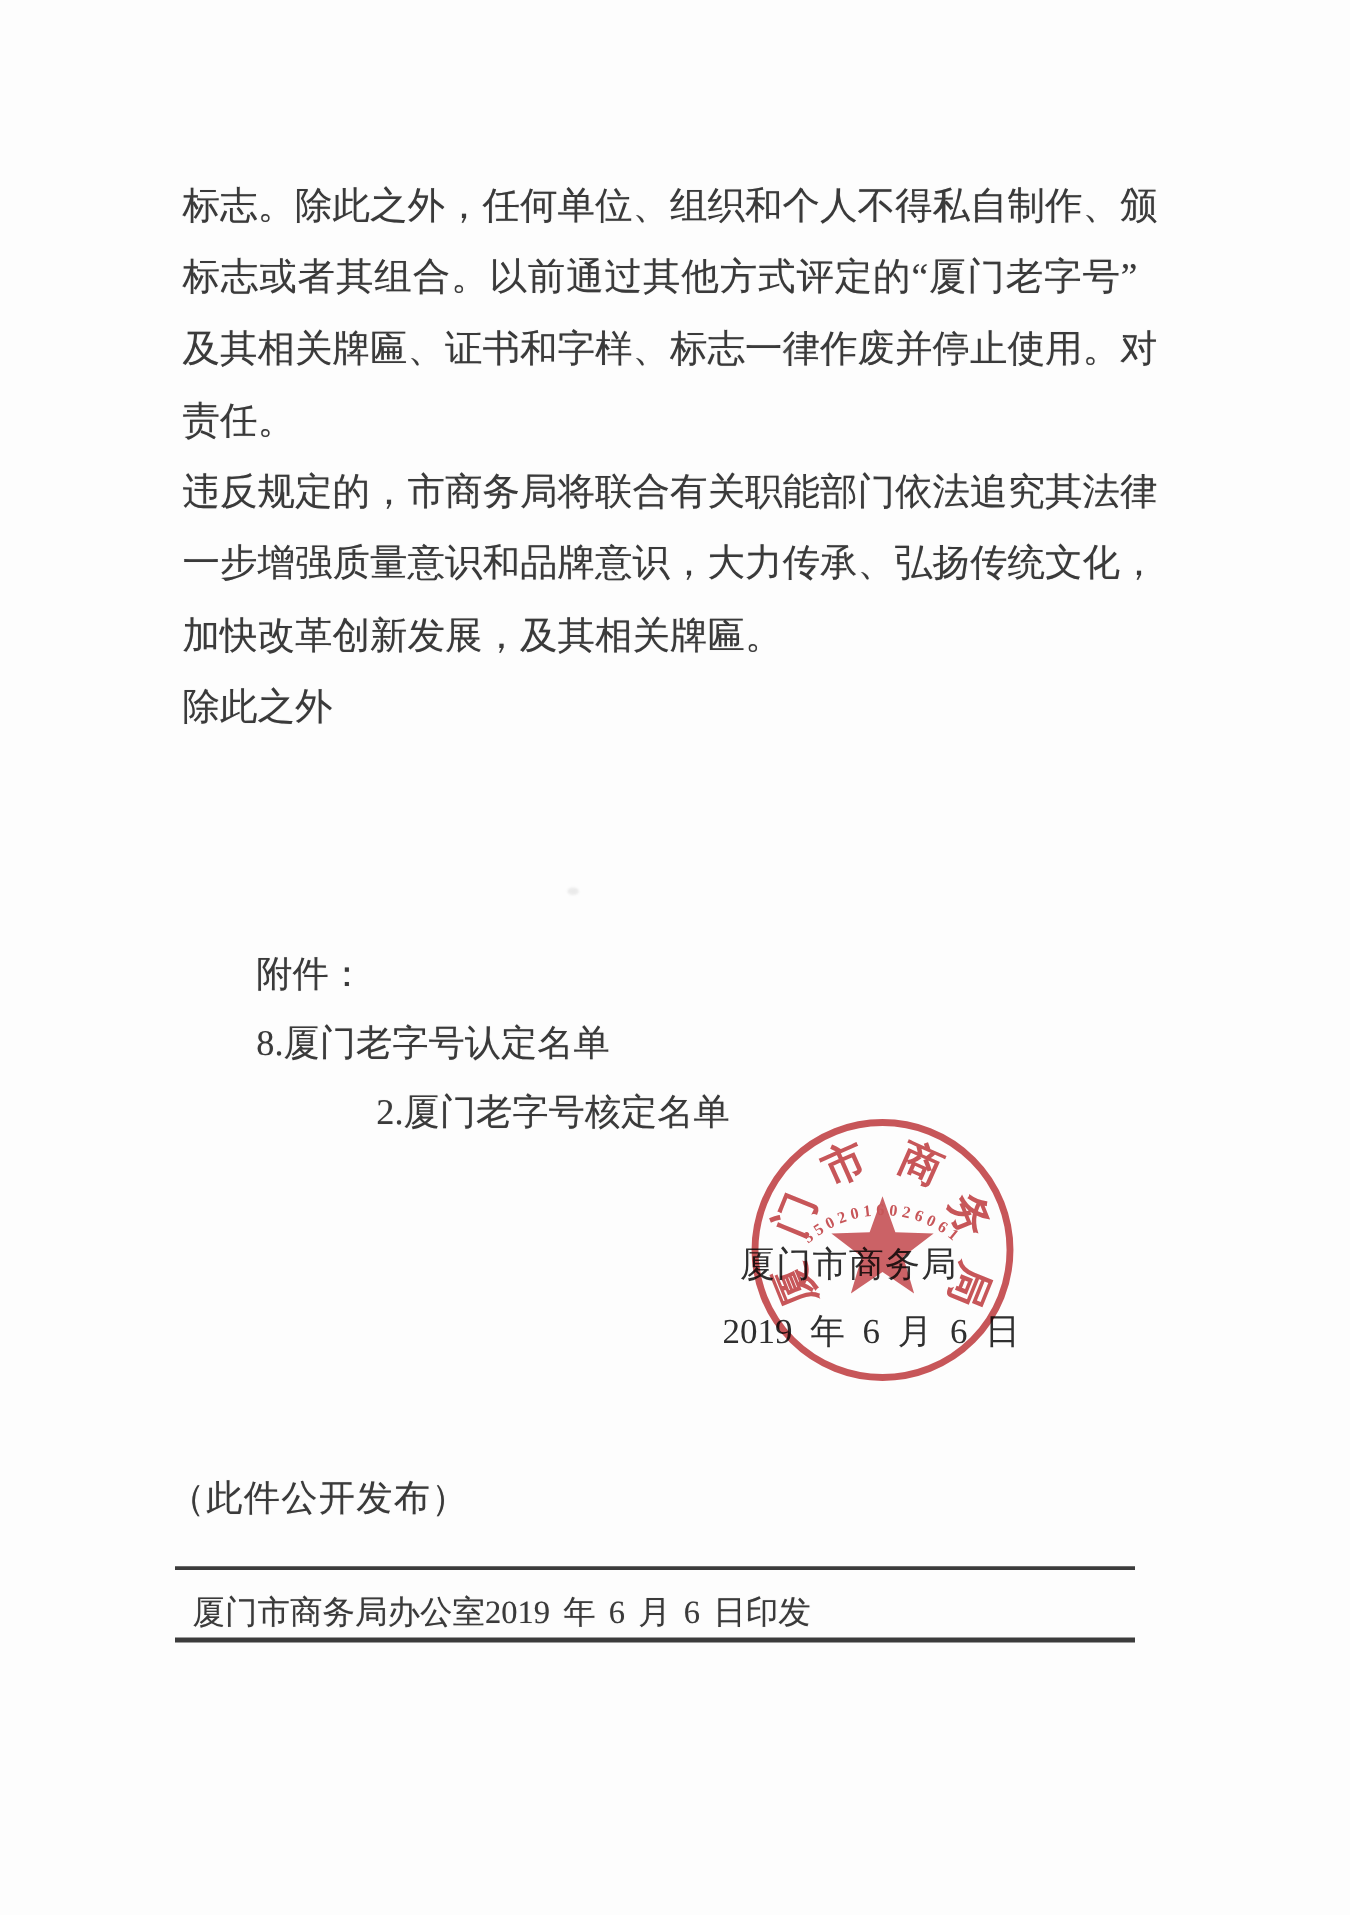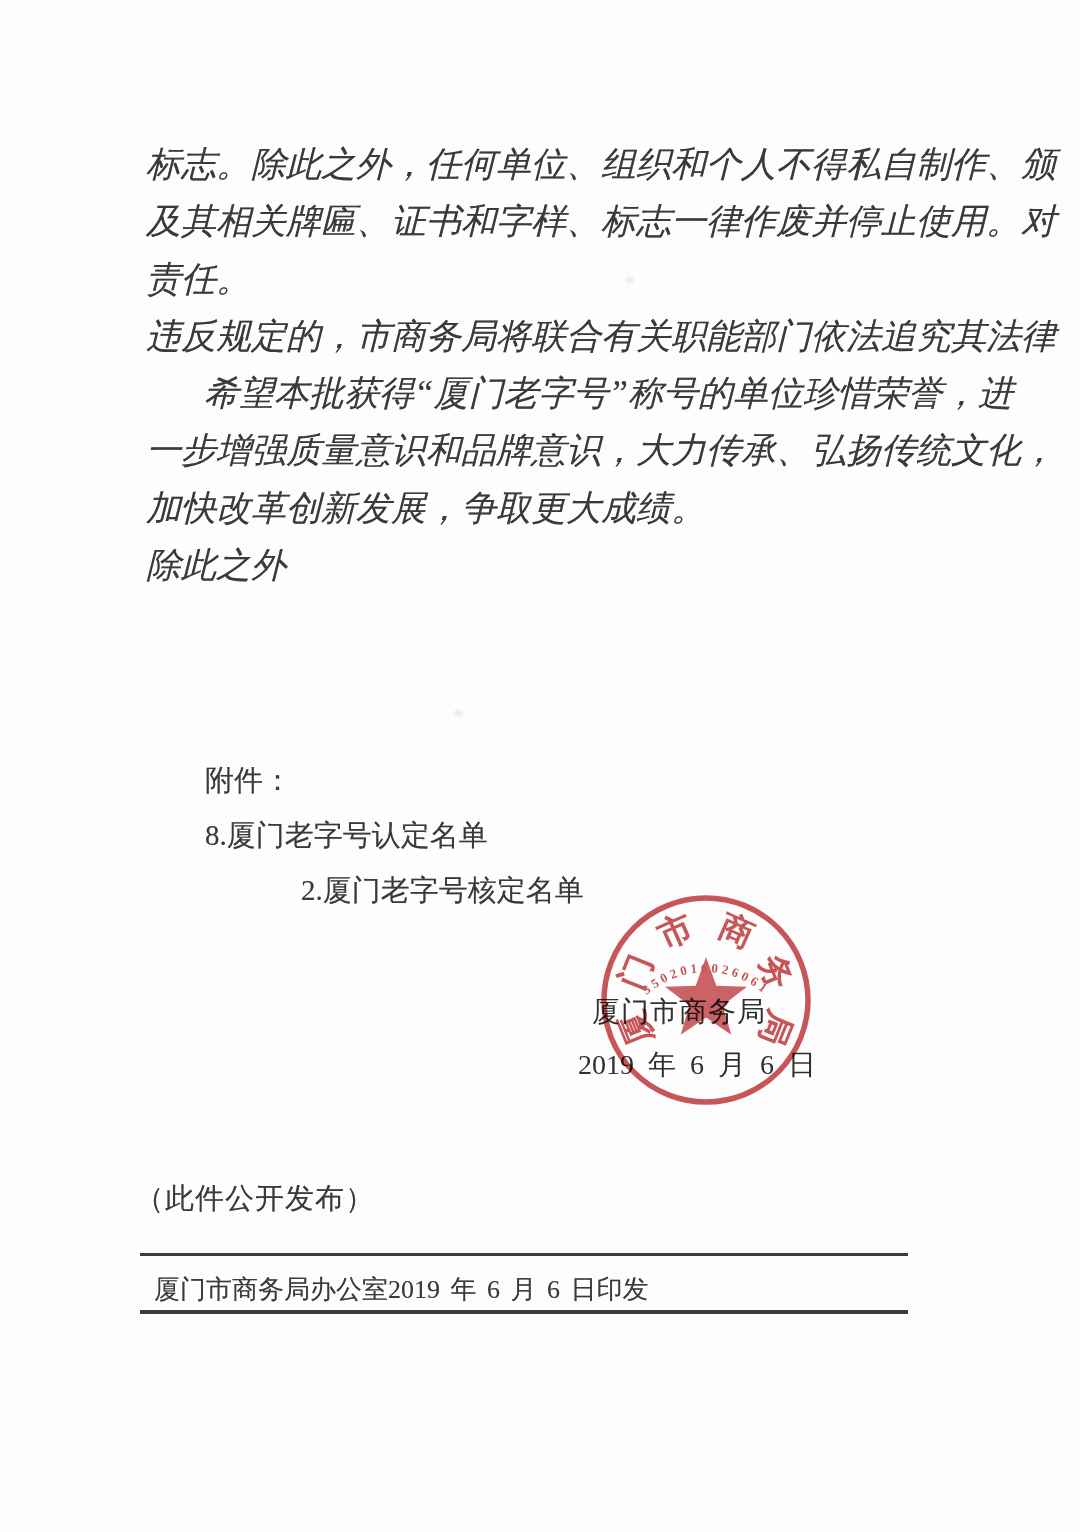--- a/index.html
+++ b/index.html
@@ -12,24 +12,23 @@
     overflow: hidden;
     font-family: "Liberation Serif", "DejaVu Serif", serif;
     color: #3a3a3a;
   }
   
   .doc-body {
     position: absolute;
     left: 146px;
     top: 136px;
     width: 764px;
-    font-size: 35px;
+    font-size: 30px;
     line-height: 57.3px;
     text-shadow: 0 0 0.6px rgba(70,70,70,0.45);
-    font-style: italic;
   }
   .line { text-align: justify; text-align-last: justify; white-space: nowrap; }
   .line.end { text-align: left; text-align-last: left; white-space: normal; }
   .line.indent { text-indent: 58px; }
   
   .attachments {
     position: absolute;
     left: 205px;
     top: 753px;
     font-size: 29px;
@@ -113,26 +112,26 @@
   .speck-1 { left: 454px; top: 710px; width: 9px; height: 6px; }
   .speck-2 { left: 626px; top: 277px; width: 8px; height: 6px; }
 </style>
 </head>
 <body>
 
 <div class="page">
 
   <div class="doc-body">
     <div class="line">标志。除此之外，任何单位、组织和个人不得私自制作、颁</div>
+    <div class="line">标志或者其组合。以前通过其他方式评定的“厦门老字号”</div>
     <div class="line">及其相关牌匾、证书和字样、标志一律作废并停止使用。对</div>
     <div class="line end">责任。</div>
     <div class="line">违反规定的，市商务局将联合有关职能部门依法追究其法律</div>
-    <div class="line indent">希望本批获得“厦门老字号”称号的单位珍惜荣誉，进</div>
     <div class="line">一步增强质量意识和品牌意识，大力传承、弘扬传统文化，</div>
-    <div class="line end">加快改革创新发展，争取更大成绩。</div>
+    <div class="line end">加快改革创新发展，及其相关牌匾。</div>
     <div class="line end">除此之外</div>
   </div>
 
   <div class="attachments">
     <div class="att-row">
       <span class="att-label">附件：</span>
       <span>8.厦门老字号认定名单</span>
     </div>
     <div class="att-row second">
       <span>2.厦门老字号核定名单</span>

